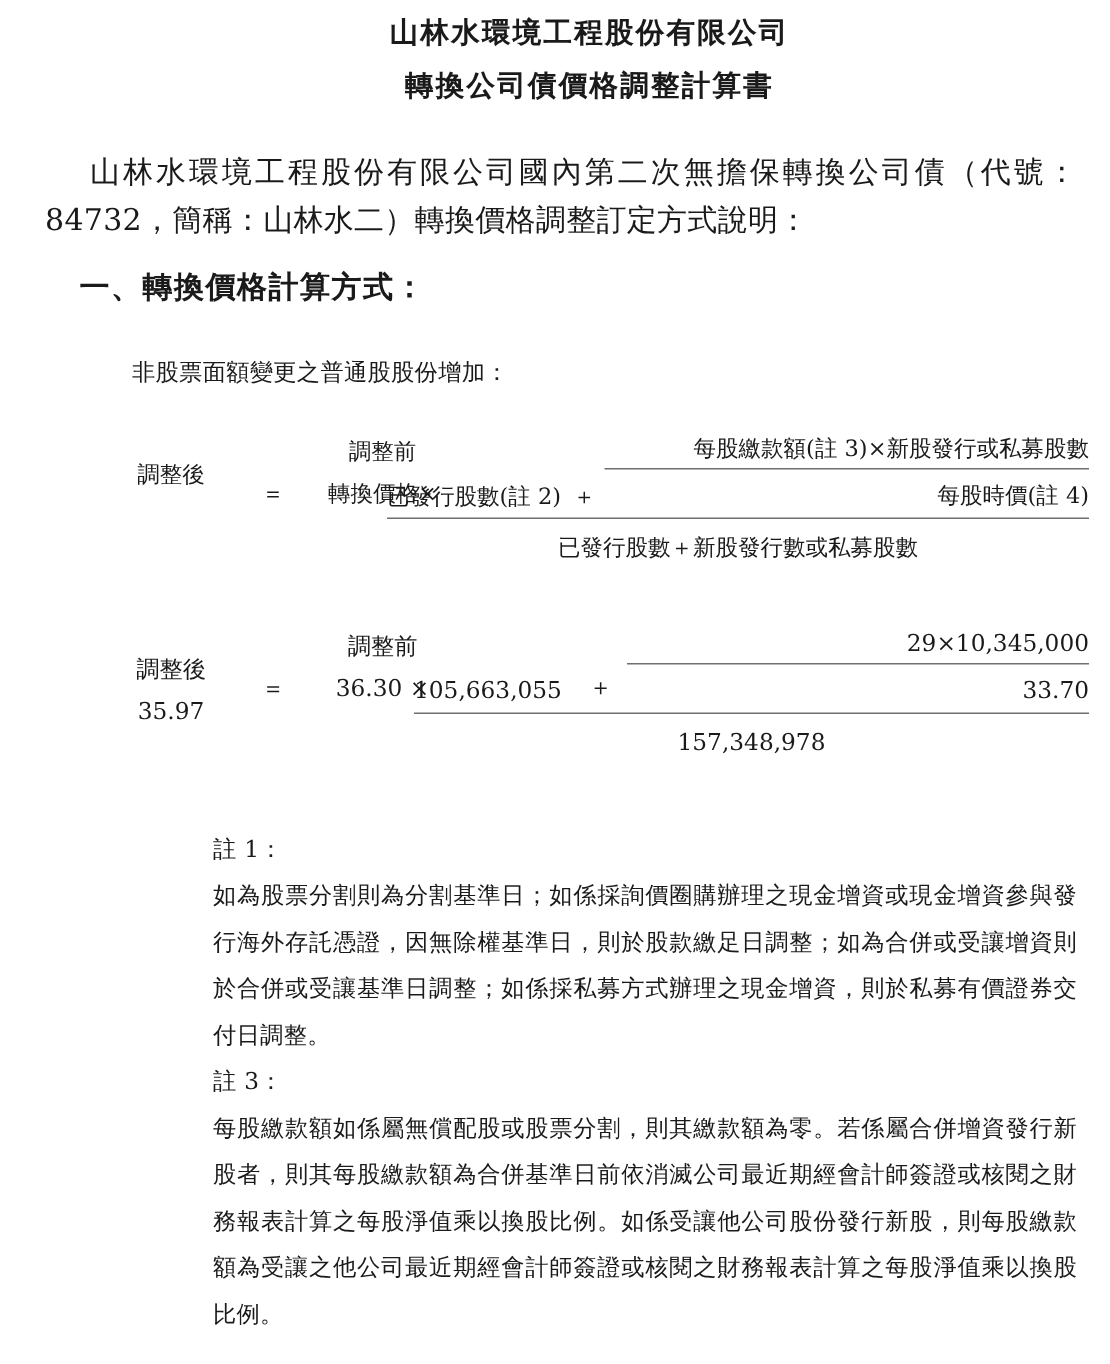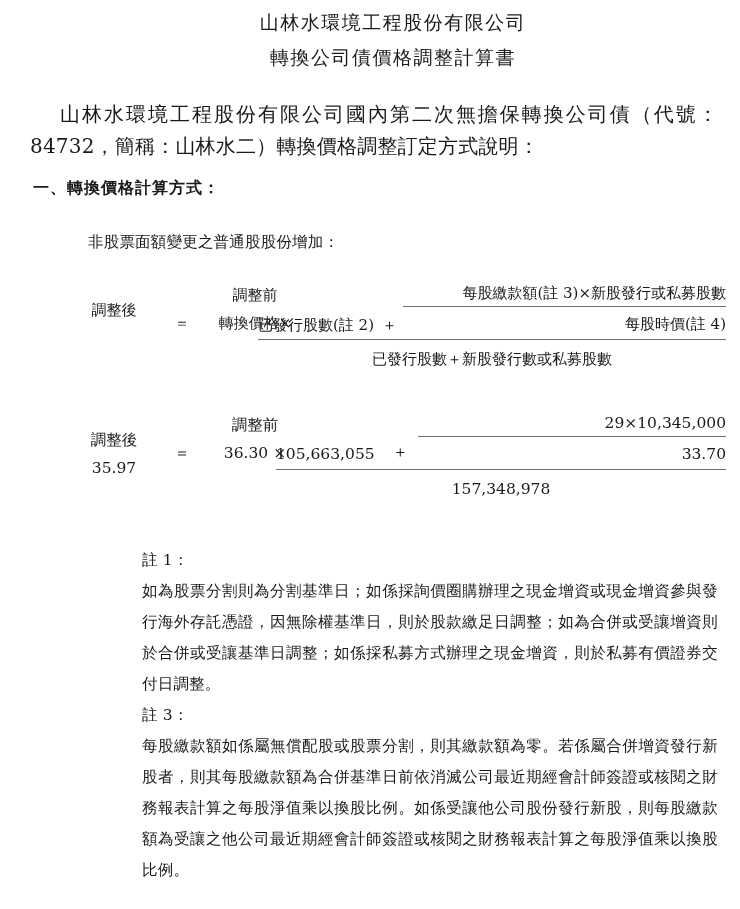--- a/index.html
+++ b/index.html
@@ -19,21 +19,21 @@
     width: 740px;
     height: 909px;
     position: relative;
     box-sizing: border-box;
     padding: 0;
   }
 
   
   .doc-title {
     text-align: center;
-    font-weight: normal;
+    font-weight: bold;
     font-size: 19px;
     letter-spacing: 1.5px;
     line-height: 1.0;
     margin-left: 46px;
   }
   #title-line-1 { margin-top: 13px; }
   #title-line-2 { margin-top: 16px; }
 
   
   .intro-para {
@@ -41,22 +41,22 @@
     font-size: 20px;
     line-height: 32px;
     text-align: justify;
     text-justify: inter-ideograph;
     text-indent: 30px;
     letter-spacing: 0.2px;
   }
 
   
   .section-heading {
-    margin: 16px 0 0 33px;
-    font-size: 16px;
+    margin: 16px 0 0 53px;
+    font-size: 20px;
     font-weight: bold;
     letter-spacing: 1px;
   }
   .section-body {
     margin: 13px 22px 0 88px;
     font-size: 15.5px;
     line-height: 30px;
     letter-spacing: 0.2px;
   }
   .section-sub {

